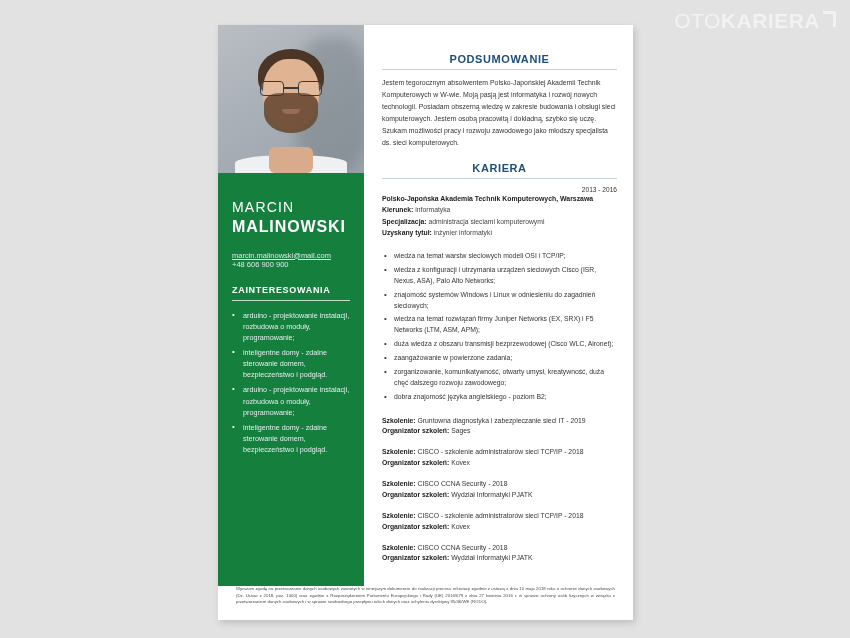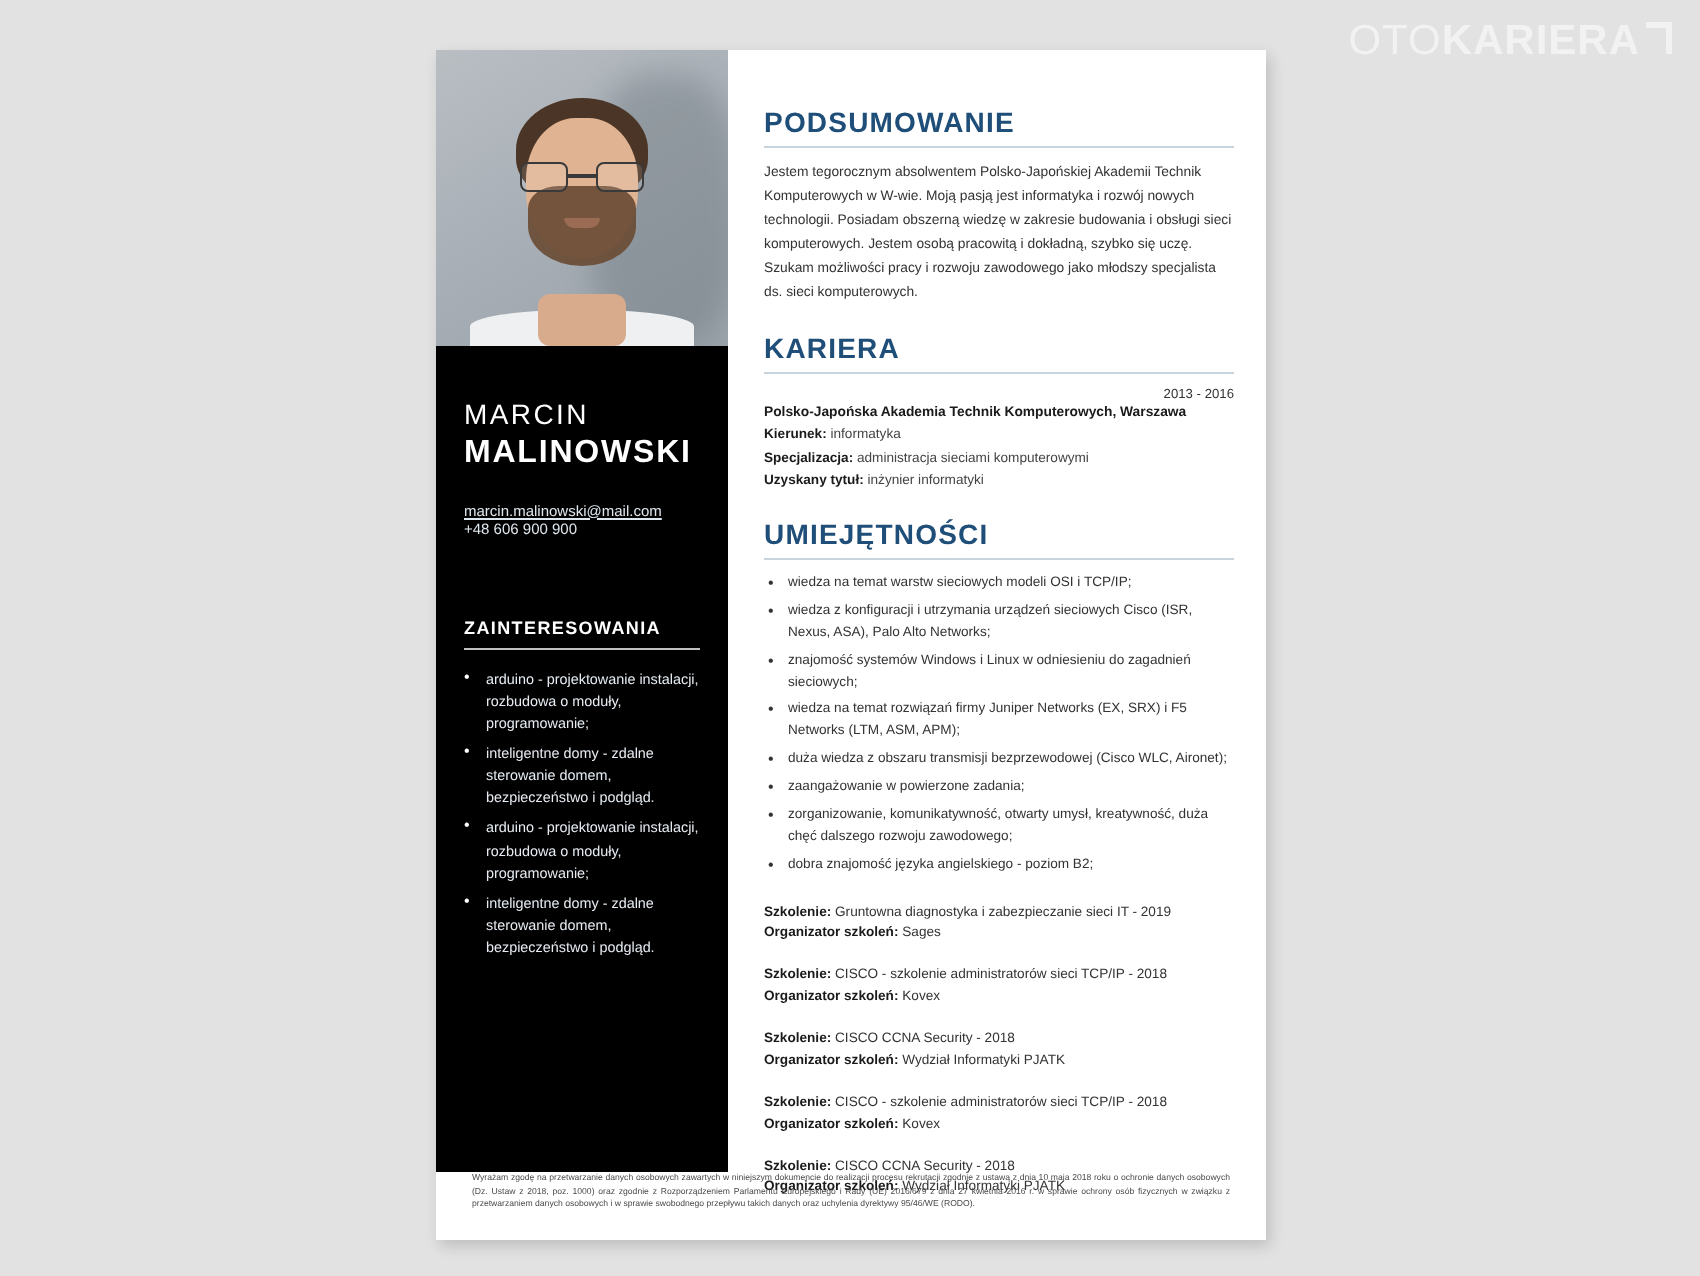--- a/index.html
+++ b/index.html
@@ -60,51 +60,51 @@
   .ph-mouth { position: absolute; left: 50%; top: 84px; transform: translateX(-50%);
     width: 18px; height: 5px; background: #9c6b53; border-radius: 0 0 9px 9px; }
   .ph-glasses { position: absolute; left: 50%; top: 56px; transform: translateX(-50%);
     width: 62px; height: 15px; }
   .ph-lens { position: absolute; top: 0; width: 24px; height: 15px;
     border: 1.6px solid #3a3a3a; border-radius: 4px; background: rgba(255,255,255,0.12); }
   .ph-lens.l { left: 0; } .ph-lens.r { right: 0; }
   .ph-bridge { position: absolute; left: 24px; top: 6px; width: 14px; height: 1.6px; background: #3a3a3a; }
 
   .blue-panel {
-    background: #000000; color: #ffffff; flex: 1 1 auto;
+    background: #15803d; color: #ffffff; flex: 1 1 auto;
     padding: 26px 14px 12px 14px; display: flex; flex-direction: column;
   }
   .name-first { font-size: 14px; letter-spacing: 1.2px; line-height: 1.25; }
   .name-last { font-size: 16px; font-weight: bold; letter-spacing: 0.9px; line-height: 1.25; margin-bottom: 14px; }
   .contact-email {
     font-size: 7.5px; color: #dfe7ee; text-decoration: underline;
     display: block; word-break: break-all;
   }
   .contact-phone { font-size: 7.5px; color: #dfe7ee; display: block; }
 
   .side-heading {
-    margin-top: 40px; font-size: 9px; font-weight: bold; letter-spacing: 0.7px;
+    margin-top: 16px; font-size: 9px; font-weight: bold; letter-spacing: 0.7px;
     padding-bottom: 5px; border-bottom: 1px solid rgba(255,255,255,0.75);
     margin-bottom: 9px;
   }
   .side-list { list-style: none; }
   .side-list li {
     position: relative; padding-left: 11px; font-size: 7.2px; line-height: 1.55;
     color: #e6ecf2; margin-bottom: 4px;
   }
   .side-list li::before {
     content: "•"; position: absolute; left: 0; top: -1px; font-size: 8px; color: #ffffff;
   }
 
   
   .right-col { flex: 1 1 auto; padding: 28px 16px 0 18px; min-width: 0; }
   .sec { margin-bottom: 13px; }
   .sec-title {
-    font-size: 14px; font-weight: bold; color: #1f4e79; letter-spacing: 0.6px;
-    padding-bottom: 4px; border-bottom: 1.3px solid #c9d3dc; margin-bottom: 7px;
+    font-size: 11px; font-weight: bold; color: #1f4e79; letter-spacing: 0.6px;
+    padding-bottom: 4px; border-bottom: 1.3px solid #c9d3dc; margin-bottom: 7px; text-align: center;
   }
   .para { font-size: 6.9px; line-height: 1.75; color: #333333; text-align: left; }
   .edu-date { font-size: 6.6px; color: #333333; text-align: right; margin-bottom: 2px; }
   .edu-school { font-size: 6.9px; font-weight: bold; color: #1a1a1a; margin-bottom: 2px; }
   .edu-row { font-size: 6.8px; color: #444444; line-height: 1.65; }
   .edu-row b { color: #1a1a1a; }
 
   .skill-list { list-style: none; }
   .skill-list li {
     position: relative; padding-left: 12px; font-size: 6.8px; line-height: 1.6;
@@ -191,21 +191,20 @@
             <b>Specjalizacja:</b>
             <span>administracja sieciami komputerowymi</span>
           </div>
           <div class="edu-row">
             <b>Uzyskany tytuł:</b>
             <span>inżynier informatyki</span>
           </div>
         </div>
 
         <div class="sec">
-          <div class="sec-title">UMIEJĘTNOŚCI</div>
           <ul class="skill-list">
             <li>wiedza na temat warstw sieciowych modeli OSI i TCP/IP;</li>
             <li>wiedza z konfiguracji i utrzymania urządzeń sieciowych Cisco (ISR, Nexus, ASA), Palo Alto Networks;</li>
             <li>znajomość systemów Windows i Linux w odniesieniu do zagadnień sieciowych;</li>
             <li>wiedza na temat rozwiązań firmy Juniper Networks (EX, SRX) i F5 Networks (LTM, ASM, APM);</li>
             <li>duża wiedza z obszaru transmisji bezprzewodowej (Cisco WLC, Aironet);</li>
             <li>zaangażowanie w powierzone zadania;</li>
             <li>zorganizowanie, komunikatywność, otwarty umysł, kreatywność, duża chęć dalszego rozwoju zawodowego;</li>
             <li>dobra znajomość języka angielskiego - poziom B2;</li>
           </ul>

